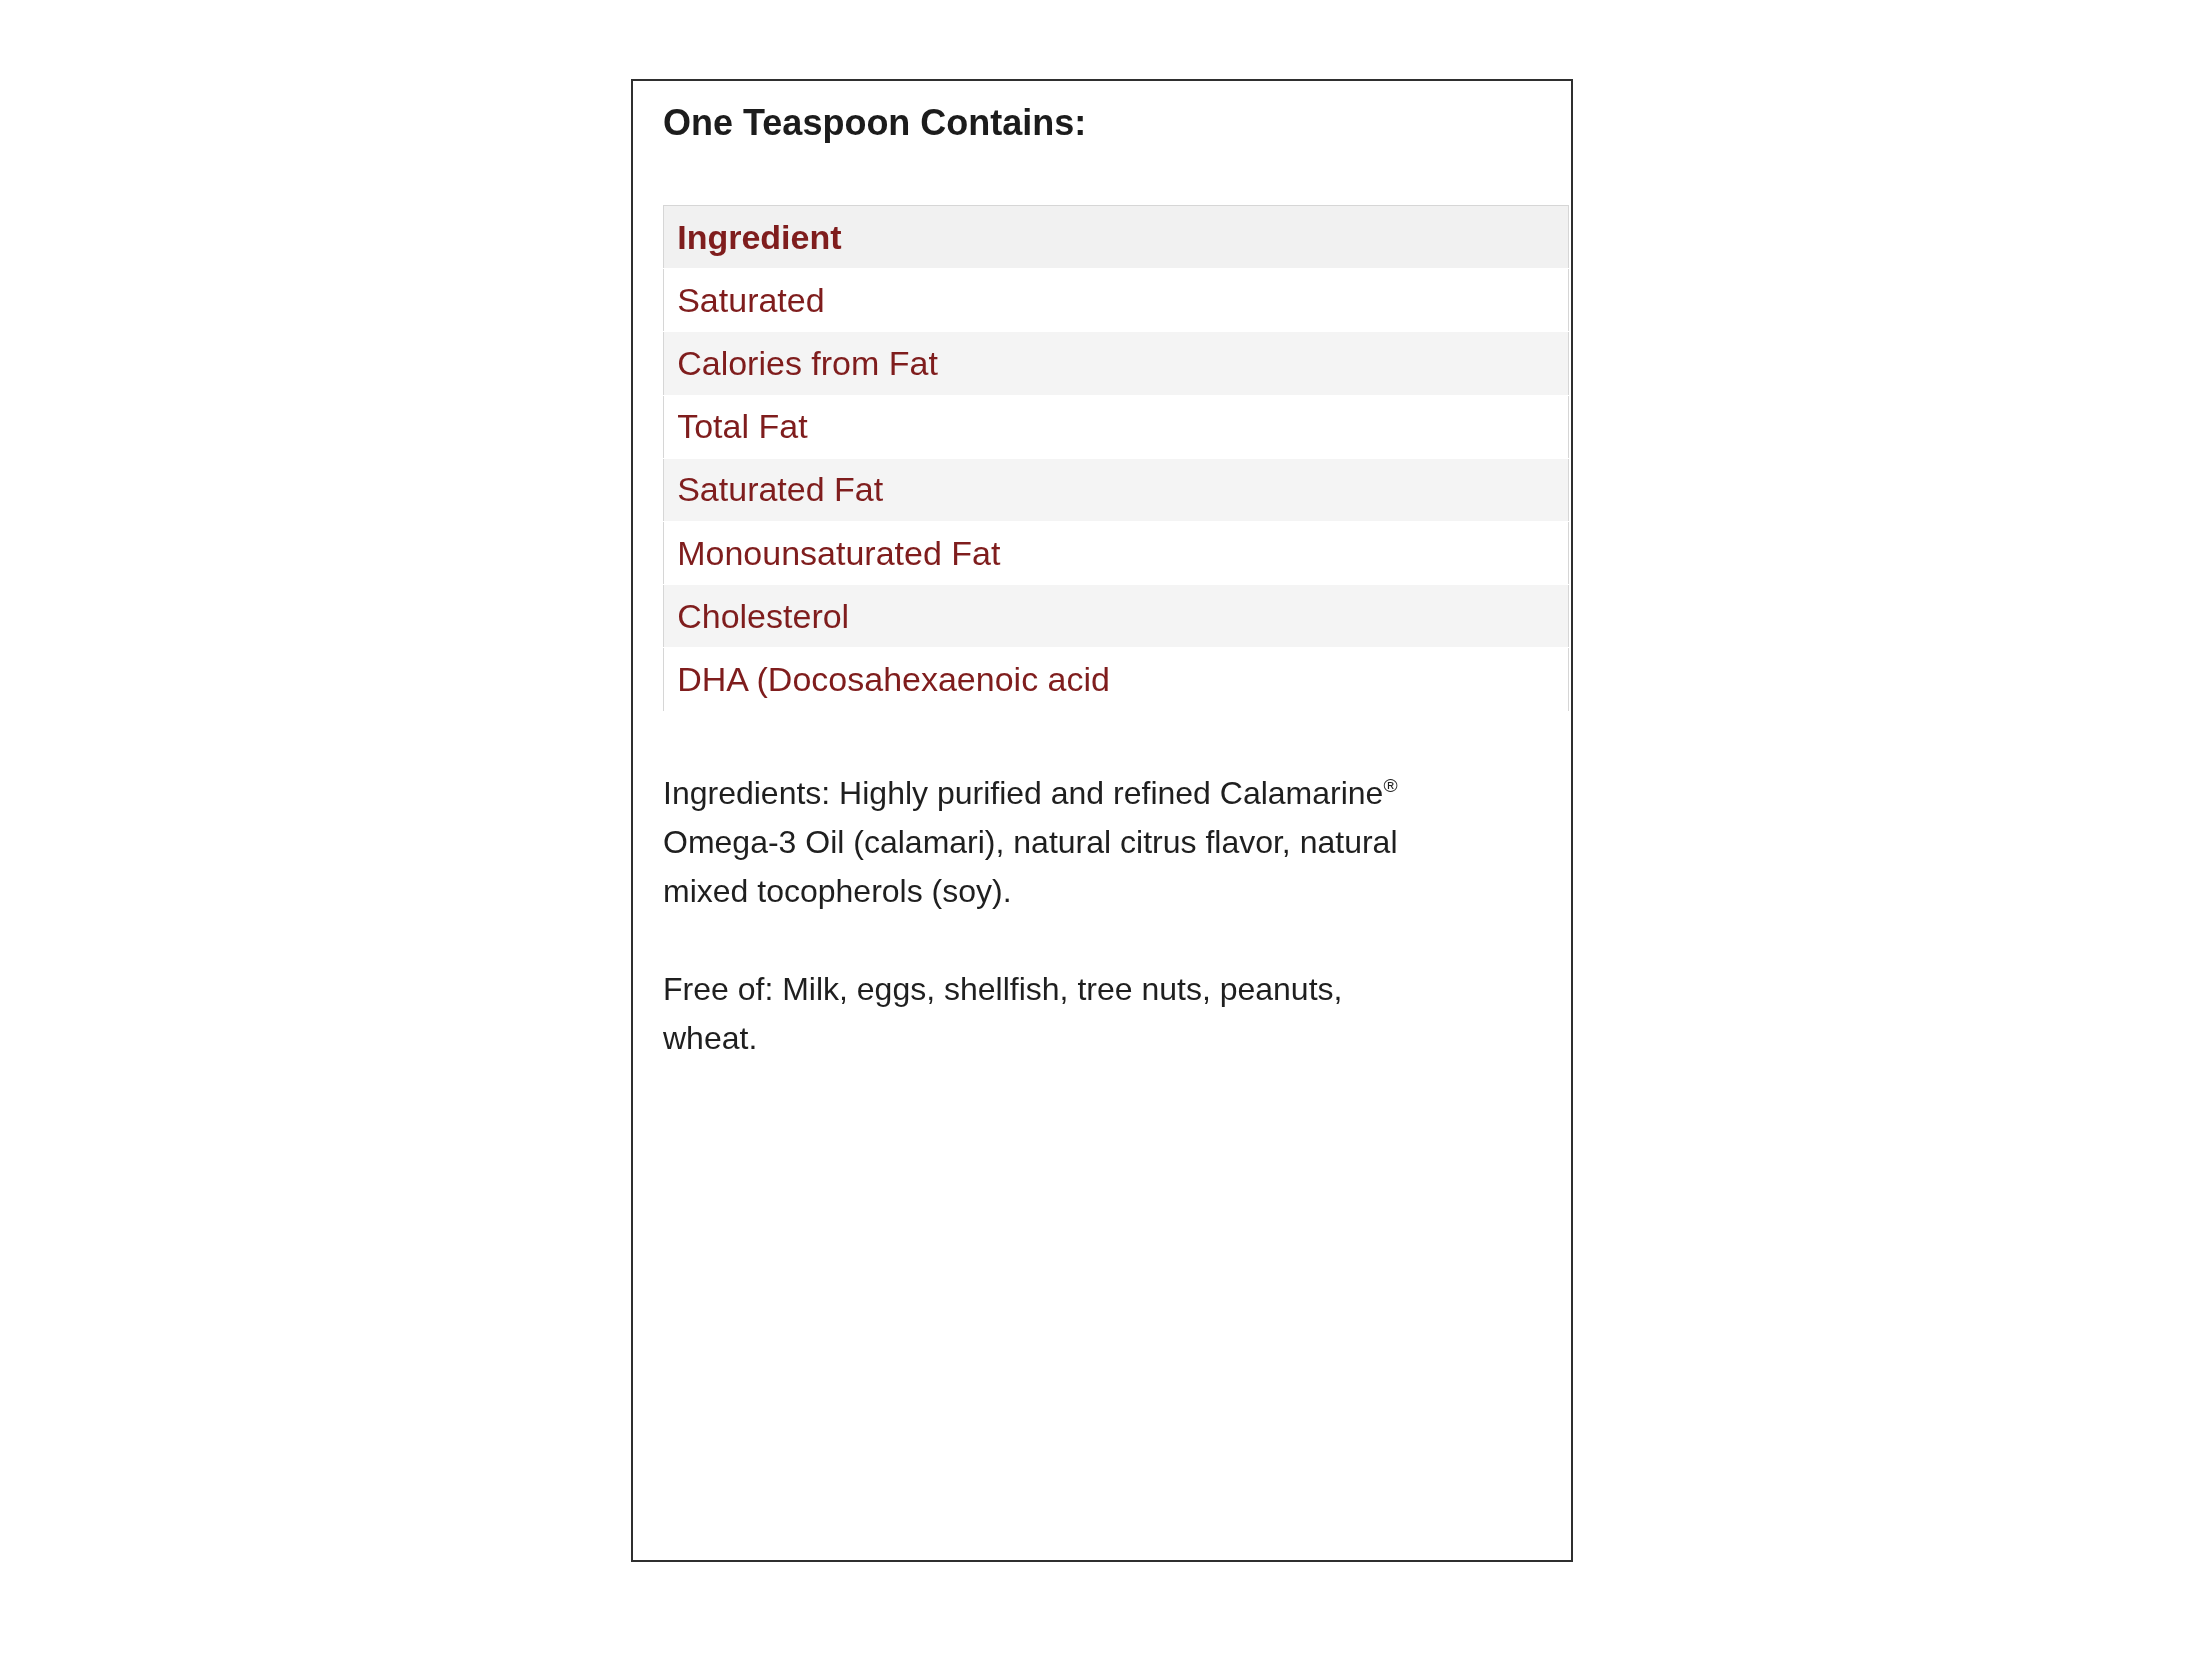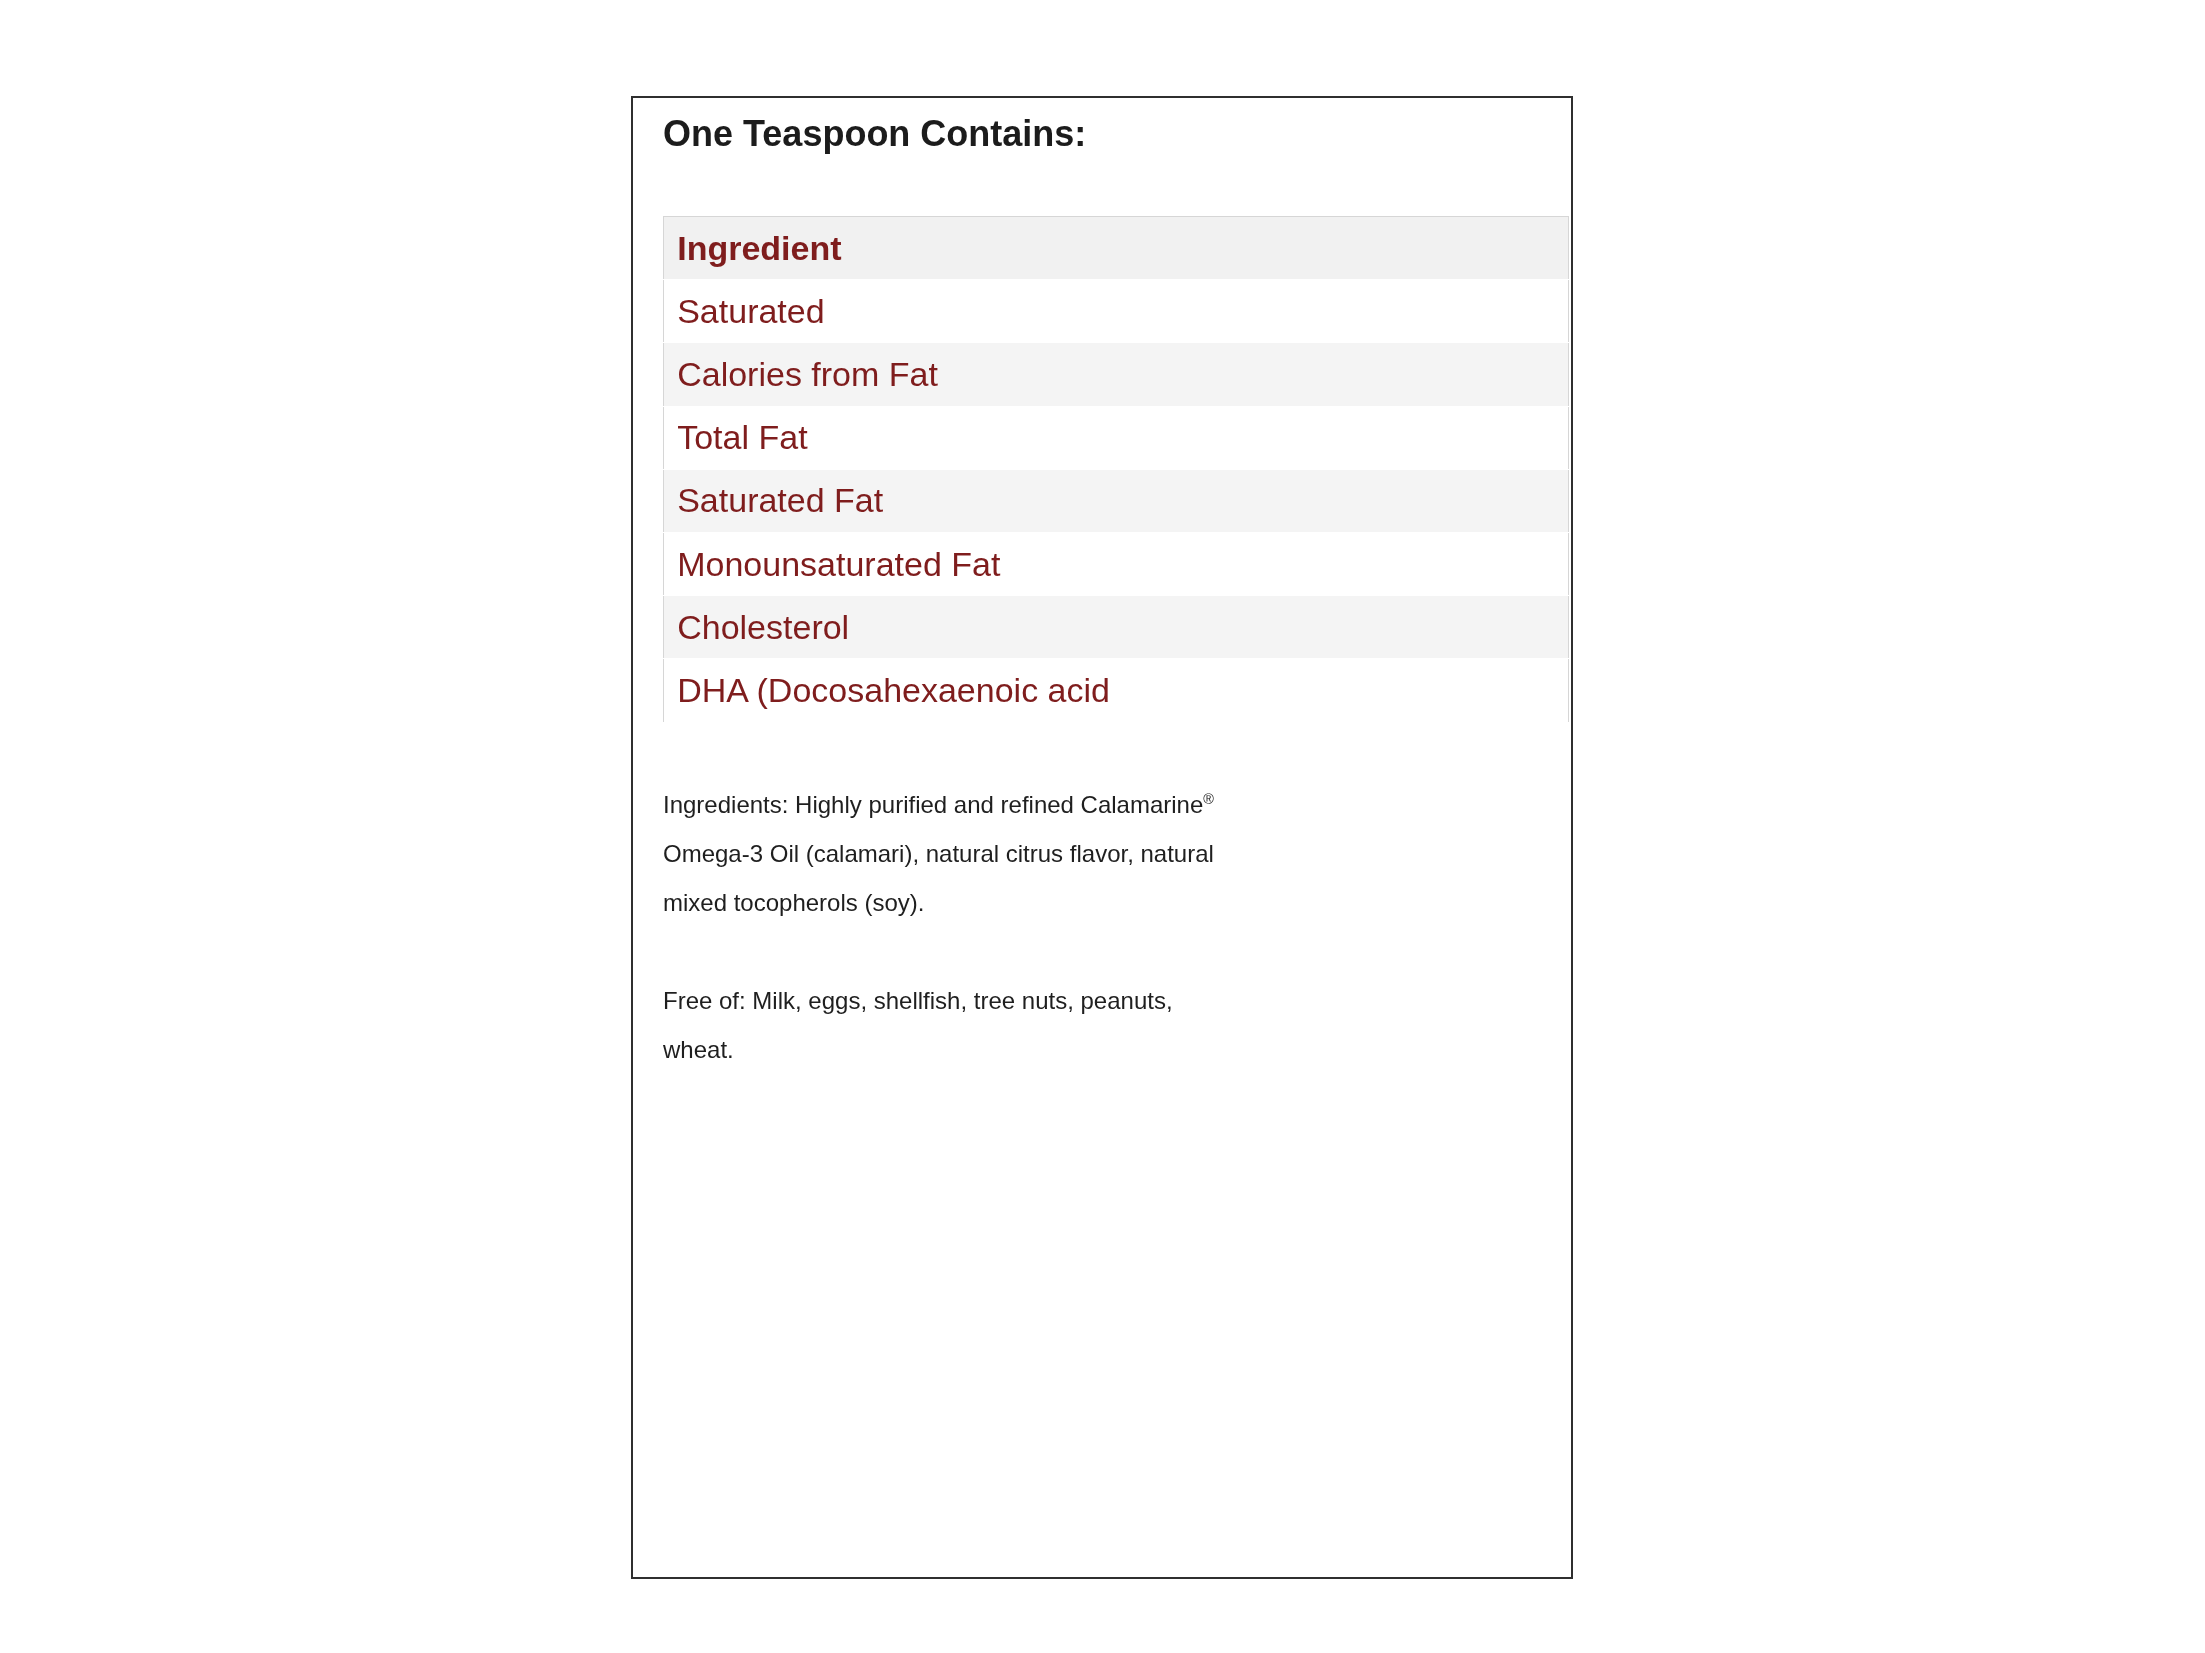--- a/index.html
+++ b/index.html
@@ -11,27 +11,27 @@
     position: relative;
     width: 2205px;
     height: 1654px;
     background: #ffffff;
     font-family: "Liberation Sans", sans-serif;
     color: #1c1c1c;
   }
   .label-box {
     position: absolute;
     left: 631px;
-    top: 96px;
+    top: 79px;
     width: 942px;
     height: 1483px;
     box-sizing: border-box;
     border: 2.2px solid #2f2f2f;
     background: #ffffff;
-    padding: 13px 0 0 30px;
+    padding: 19px 0 0 30px;
     overflow: hidden;
   }
   .title {
     margin: 0;
     font-size: 36px;
     line-height: 46px;
     font-weight: 700;
     color: #1c1c1c;
   }
   .ingredient-table {
@@ -56,21 +56,21 @@
   .ingredient-table tr:nth-child(odd) {
     background: #f4f4f4;
   }
   .ingredient-table tr:nth-child(even) {
     background: #ffffff;
   }
   .ingredient-table tr:first-child {
     background: #f1f1f1;
   }
   .para {
-    font-size: 24px;
+    font-size: 32px;
     line-height: 49px;
     margin: 49px 14.7px 0 0;
     white-space: pre-line;
     color: #1f1f1f;
     max-width: 893px;
   }
   .para.first {
     margin-top: 57px;
   }
   sup {

